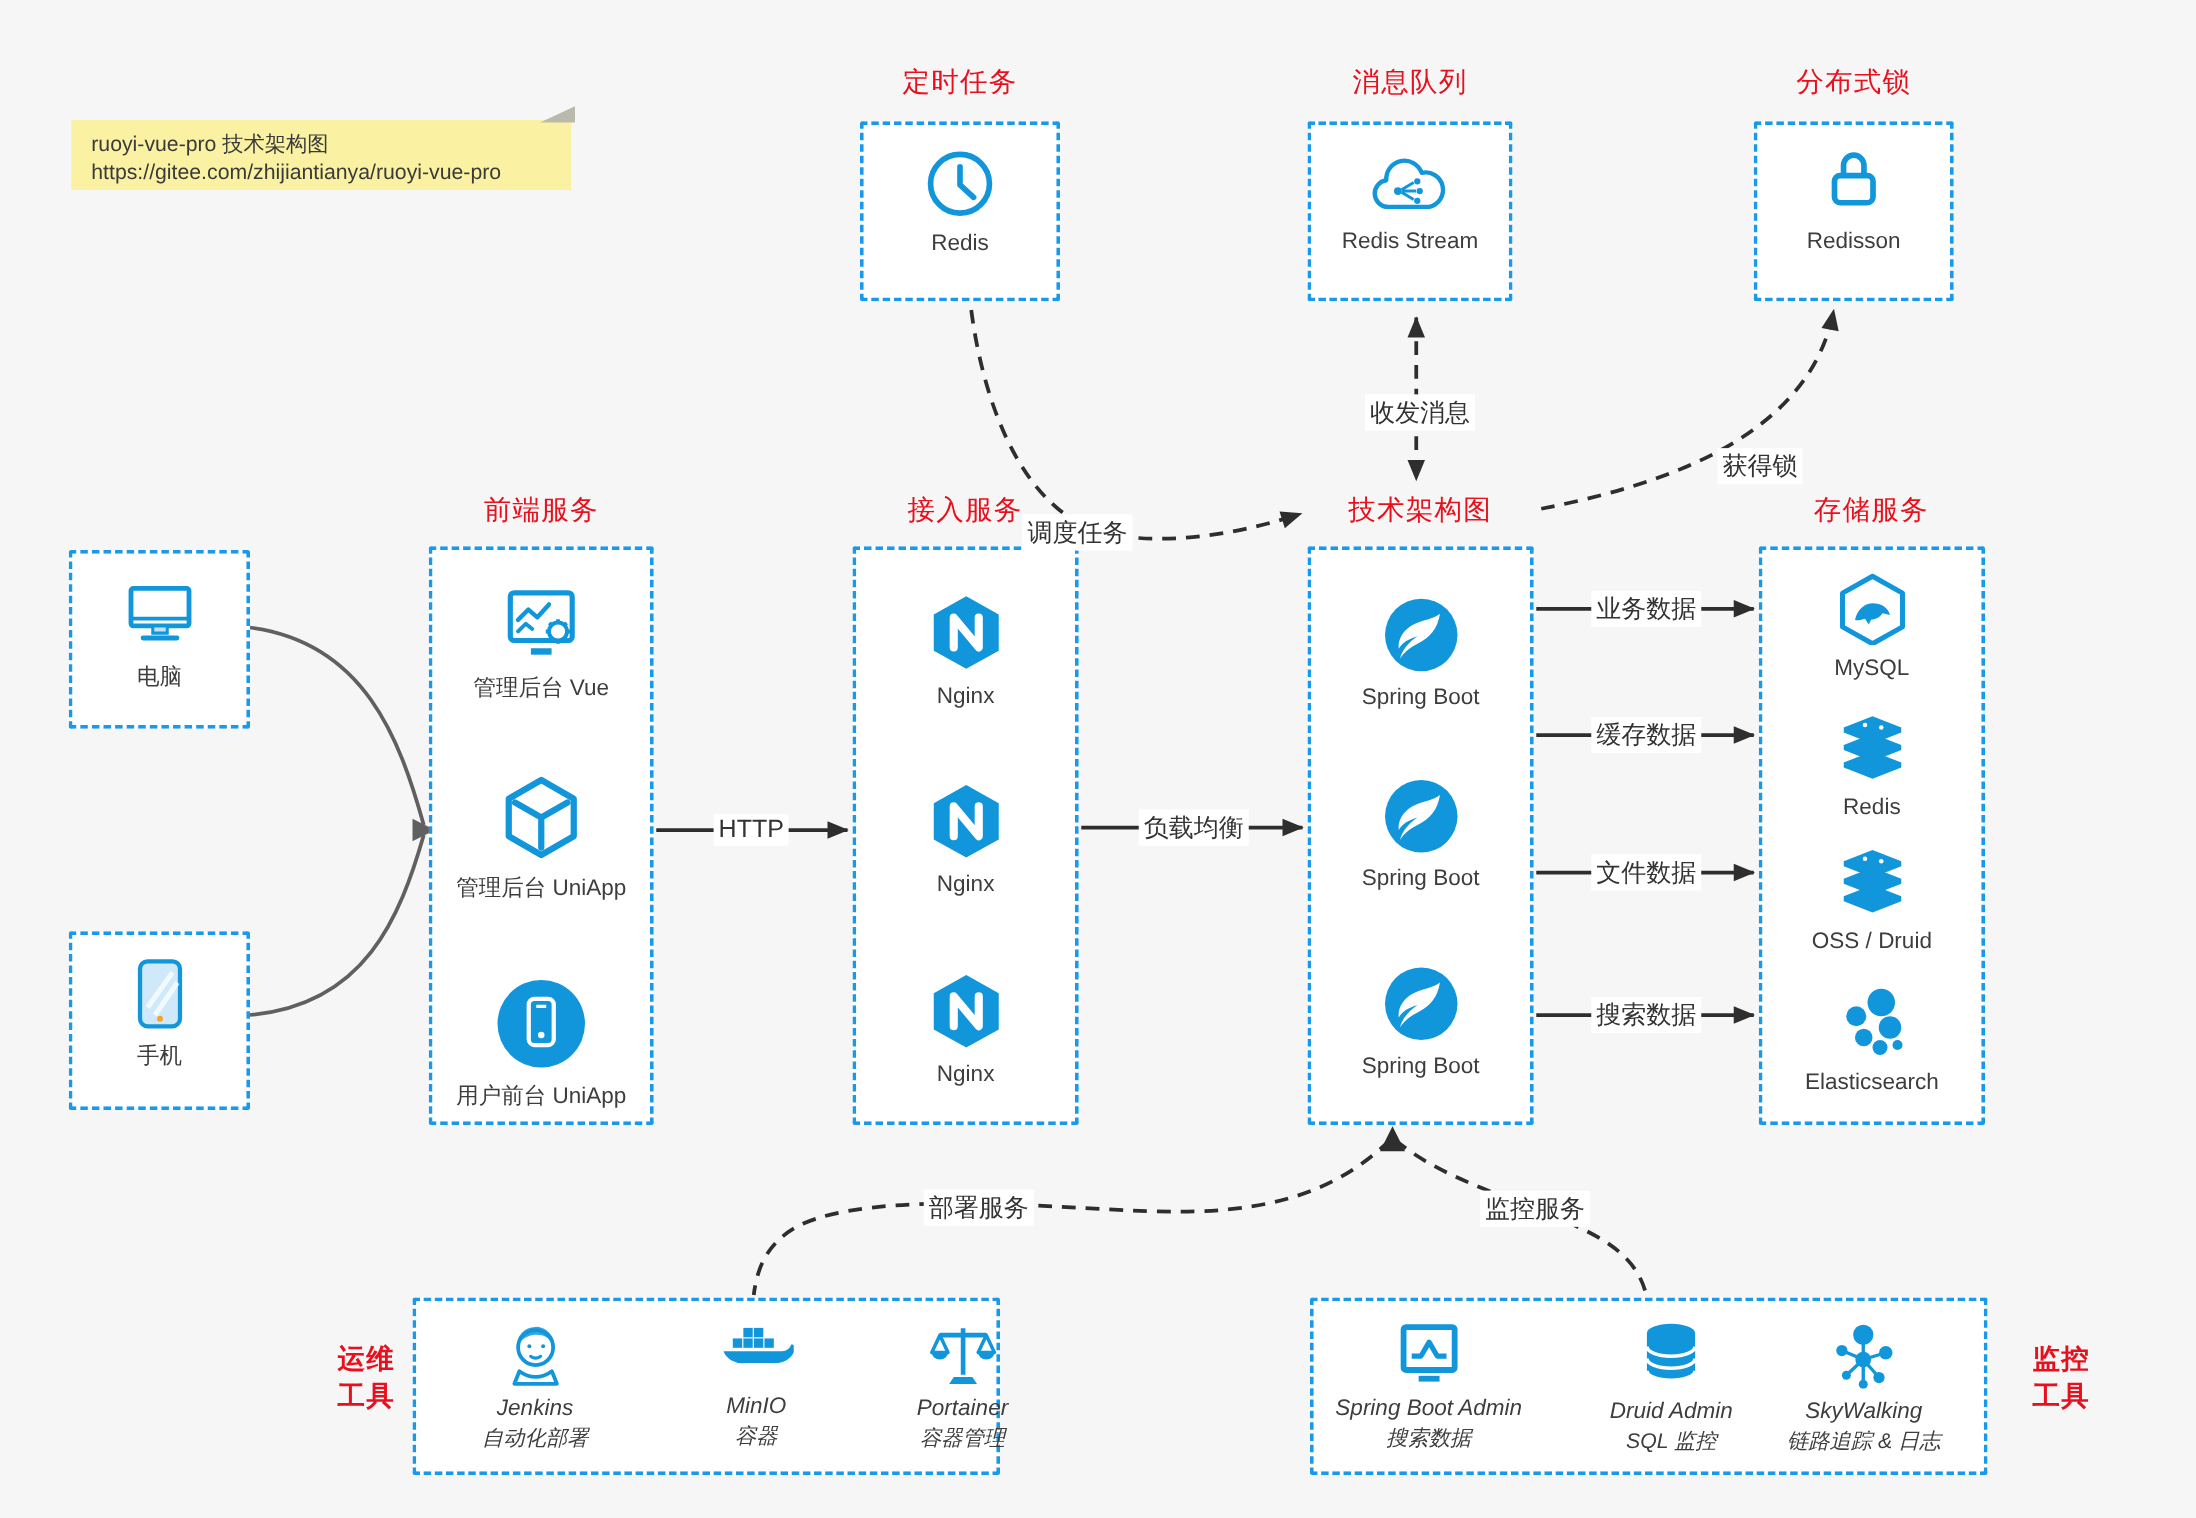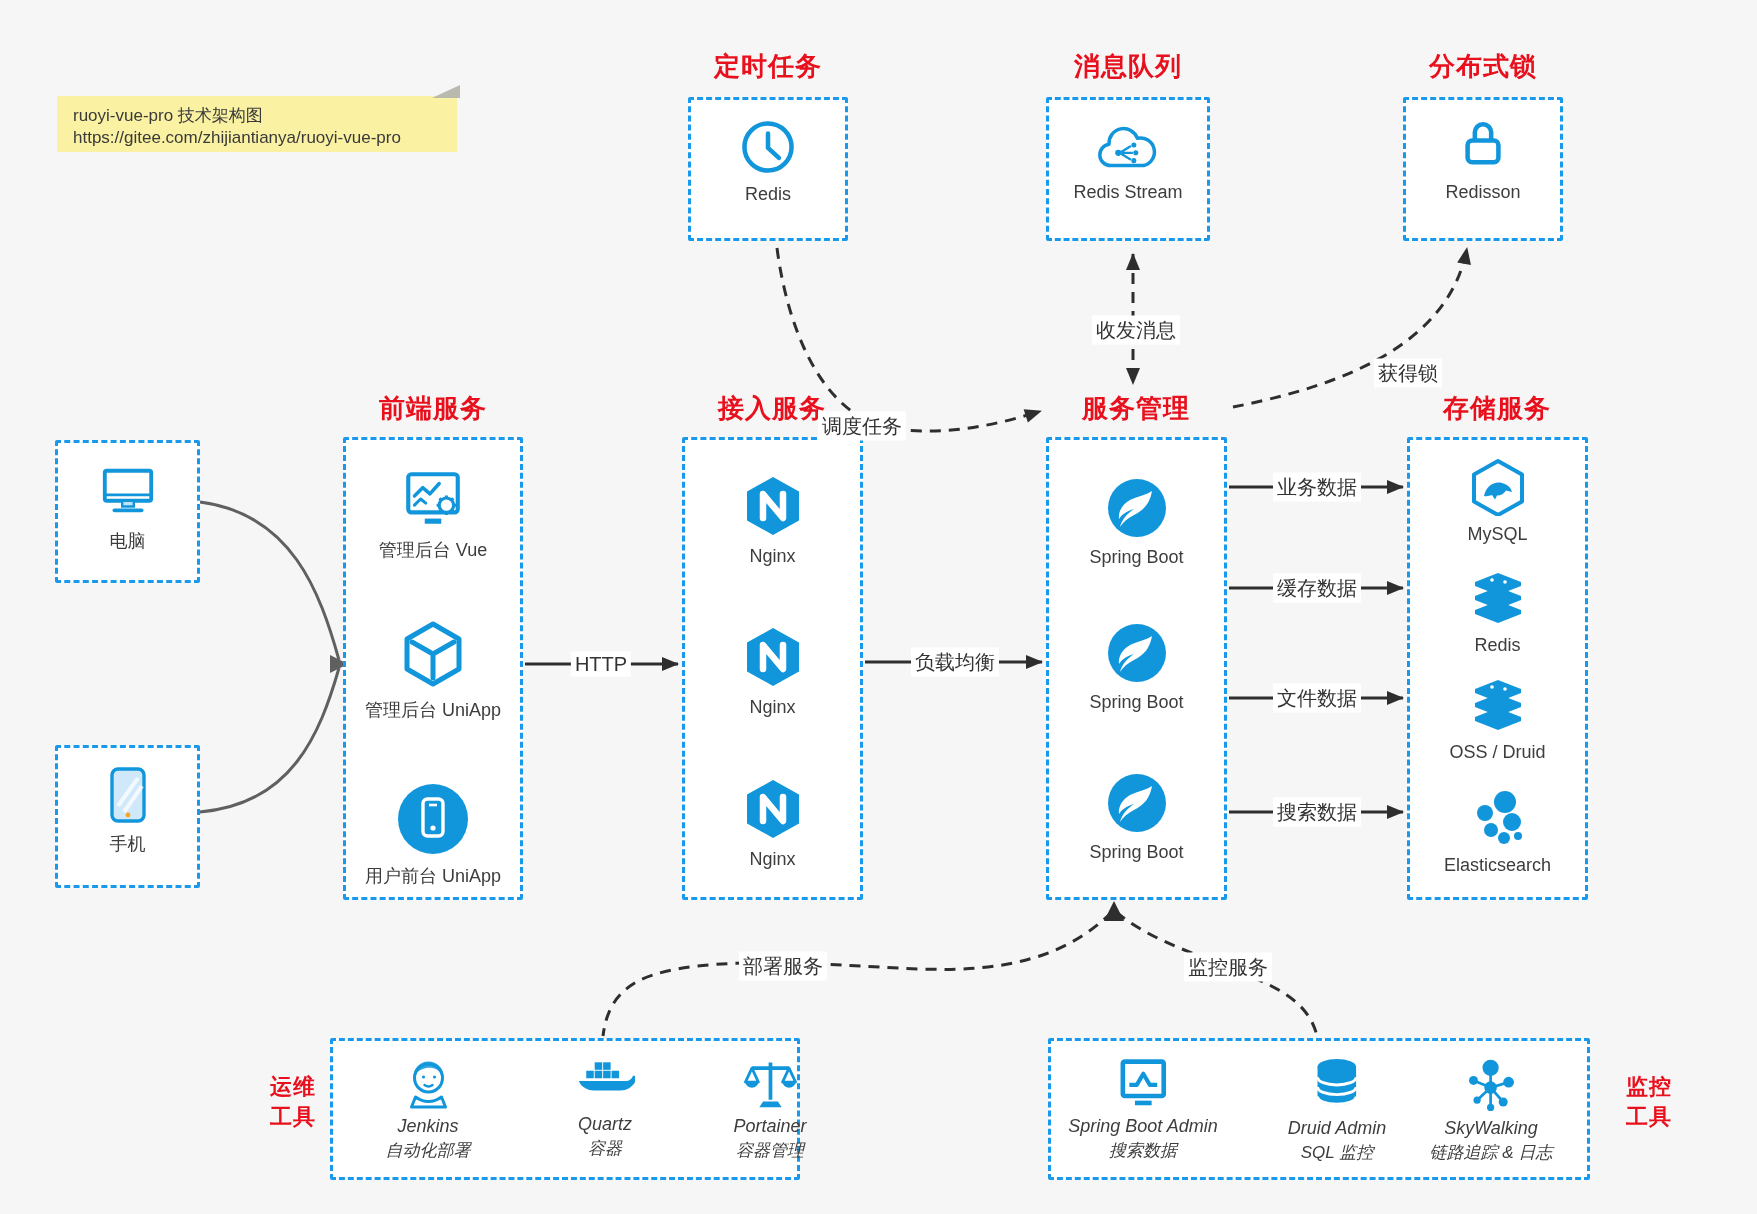--- a/index.html
+++ b/index.html
@@ -9,21 +9,21 @@
     font-family:"Liberation Sans","DejaVu Sans",sans-serif;
     color:#3d3d3d;
   }
   #canvas{position:absolute;inset:0;width:1757px;height:1214px;}
   svg.wires{position:absolute;left:0;top:0;z-index:1;}
   .box{
     position:absolute;background:#fff;border:3px dashed #1899ec;
     box-sizing:border-box;z-index:2;border-radius:2px;
   }
   .rtitle{
-    position:absolute;color:#e8101c;font-weight:700;font-size:26px;
+    position:absolute;color:#e8101c;font-weight:400;font-size:22px;
     transform:translate(-50%,-50%);white-space:nowrap;z-index:3;letter-spacing:1px;
   }
   .side-title{
     position:absolute;color:#e8101c;font-weight:700;font-size:22px;line-height:1.35;
     text-align:right;z-index:3;letter-spacing:1px;
   }
   .elabel{
     position:absolute;transform:translate(-50%,-50%);background:#fff;
     padding:1px 4px;font-size:20px;color:#333;white-space:nowrap;z-index:3;
   }
@@ -78,21 +78,21 @@
     <div class="fold"></div>
     <div>ruoyi-vue-pro 技术架构图</div>
     <div>https://gitee.com/zhijiantianya/ruoyi-vue-pro</div>
   </div>
 
   <div class="rtitle" style="left:768px;top:66px">定时任务</div>
   <div class="rtitle" style="left:1128px;top:66px">消息队列</div>
   <div class="rtitle" style="left:1483px;top:66px">分布式锁</div>
   <div class="rtitle" style="left:433px;top:408px">前端服务</div>
   <div class="rtitle" style="left:772px;top:408px">接入服务</div>
-  <div class="rtitle" style="left:1136px;top:408px">服务管理</div>
+  <div class="rtitle" style="left:1136px;top:408px">技术架构图</div>
   <div class="rtitle" style="left:1497px;top:408px">存储服务</div>
 
   <div class="box" style="left:688px;top:97px;width:160px;height:144px">
     <div class="node" style="top:18px">
       <svg class="icon" width="58" height="58" viewBox="0 0 64 64">
         <circle cx="32" cy="32" r="26" fill="none" stroke="#1296db" stroke-width="5"></circle>
         <path d="M32 17 V33 L44 44" fill="none" stroke="#1296db" stroke-width="5" stroke-linecap="round" stroke-linejoin="round"></path>
       </svg>
       <div class="lbl">Redis</div>
     </div>
@@ -288,21 +288,21 @@
         <g fill="#1296db">
           <rect x="12" y="13" width="8" height="8"></rect>
             <rect x="21" y="13" width="8" height="8"></rect>
           <rect x="30" y="13" width="8" height="8"></rect>
             <rect x="39" y="13" width="8" height="8"></rect>
           <rect x="21" y="4" width="8" height="8"></rect>
             <rect x="30" y="4" width="8" height="8"></rect>
           <path d="M4 24 H54 a9 9 0 0 0 8-6 l-0.5 0 c2 0 4 1 4 3 c-2 8-9 13-17 13 H22 A17 15 0 0 1 4 24 Z"></path>
         </g>
       </svg>
-      <div class="tname">Quartz</div>
+      <div class="tname">MinIO</div>
       <div class="tdesc">容器</div>
     </div>
     <div class="tool" style="left:437px">
       <svg class="icon" width="58" height="52" viewBox="0 0 58 56">
         <path d="M29 6 V46" stroke="#1296db" stroke-width="4"></path>
         <path d="M9 12 H49" stroke="#1296db" stroke-width="4"></path>
         <path d="M9 12 L2 27 H16 Z" fill="none" stroke="#1296db" stroke-width="3" stroke-linejoin="round"></path>
         <path d="M2 27 a7 6 0 0 0 14 0 z" fill="#1296db"></path>
         <path d="M49 12 L42 27 H56 Z" fill="none" stroke="#1296db" stroke-width="3" stroke-linejoin="round"></path>
         <path d="M42 27 a7 6 0 0 0 14 0 z" fill="#1296db"></path>

